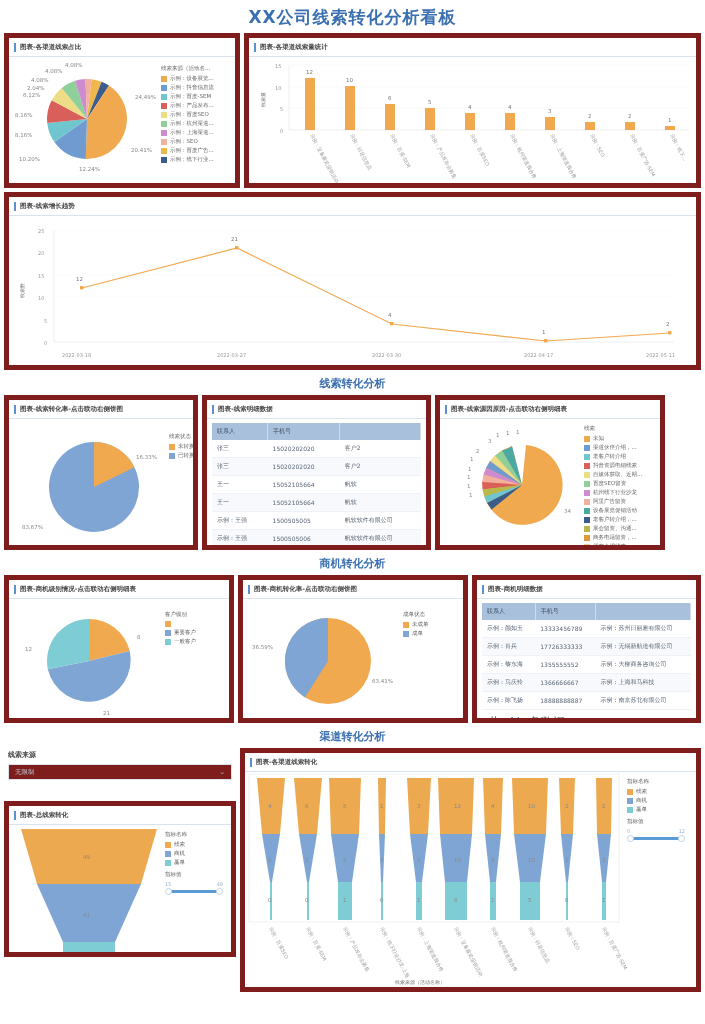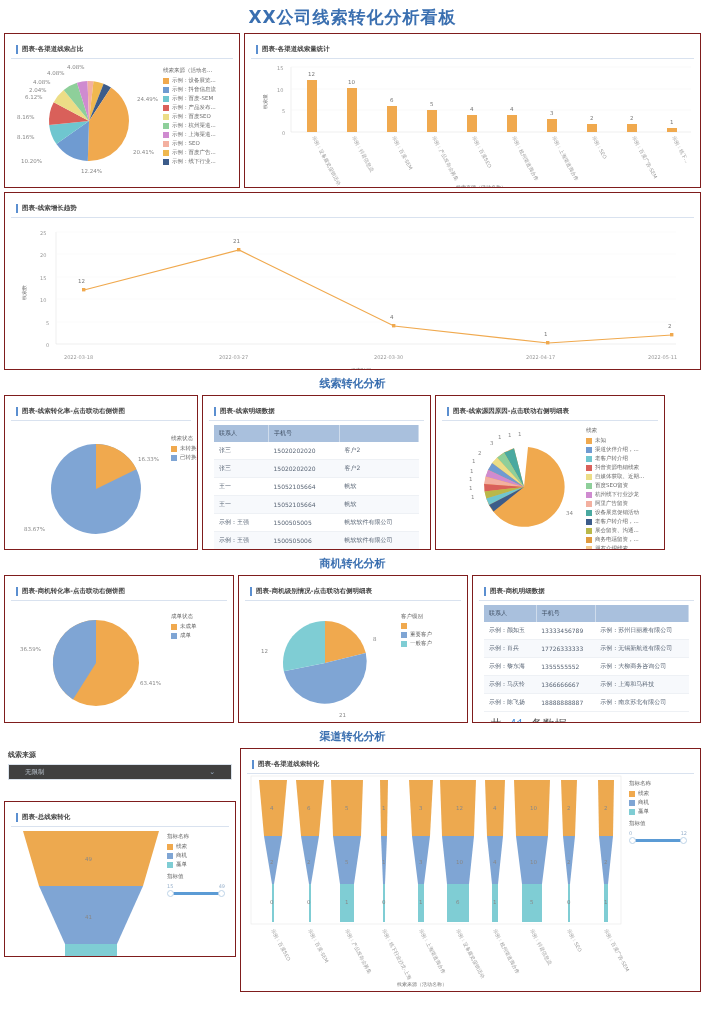--- a/index.html
+++ b/index.html
@@ -13,22 +13,22 @@
   .dash-title {
     text-align: center; color: #3a6fb0; font-weight: bold;
     font-size: 17px; letter-spacing: 1px; padding: 6px 0 4px;
   }
   .section-title {
     text-align: center; color: #3a6fb0; font-weight: bold;
     font-size: 11px; padding: 6px 0 4px;
   }
   .row { display: flex; gap: 4px; padding: 0 4px; }
   .card {
-    background: #fff; border: 1px solid #7f1d1d; position: relative;
-    padding: 6px; overflow: hidden;
+    background: #fff; border: 5px solid #7f1d1d; position: relative;
+    padding: 0; overflow: hidden;
   }
   .card-head {
     display: flex; align-items: center; gap: 4px;
     padding: 5px 6px 4px 5px; border-bottom: 1px solid #d9e2ef;
   }
   .accent-bar { width: 2px; height: 9px; background: #5b8fd0; flex: none; }
   .card-title { font-size: 6.5px; color: #444; font-weight: bold; white-space: nowrap; }
   .chart-body { position: relative; }
   svg { display: block; }
   .ax { font-size: 5px; fill: #999; }
@@ -43,23 +43,23 @@
   }
   tbody td {
     padding: 4px 5px; color: #5a6676; border-bottom: 1px solid #eef1f5;
     white-space: nowrap;
   }
   tbody tr:nth-child(even) { background: #f7f9fc; }
   .total-row { font-size: 12px; color: #555; padding: 4px 6px; font-family: Liberation Mono, monospace; }
   .total-row b { color: #4a90d9; font-weight: normal; }
   .filter-label { font-size: 7px; color: #444; font-weight: bold; padding: 2px 0 4px 4px; }
   .filter-box {
-    margin: 0 4px; border: 1px solid #dbe3ec; background: #404040;
+    margin: 0 4px; border: 1px solid #dbe3ec; background: #7f1d1d;
     height: 16px; display: flex; align-items: center;
-    justify-content: space-between; padding: 0 16px; font-size: 6.5px; color: #b9c2cc;
+    justify-content: space-between; padding: 0 6px; font-size: 6.5px; color: #b9c2cc;
   }
   .chev { color: #9fb4cc; font-size: 7px; }
   .slider-wrap { padding-top: 3px; }
   .slider-labels { display: flex; justify-content: space-between; font-size: 5px; color: #9bb3cd; width: 58px; }
   .slider-track { position: relative; width: 58px; height: 7px; margin-top: 1px; }
   .slider-bar { position: absolute; left: 4px; right: 4px; top: 2px; height: 3px; background: #5b9bd5; border-radius: 2px; }
   .knob { position: absolute; top: 0; width: 7px; height: 7px; border-radius: 50%; background: #fff; border: 1px solid #bdd3e8; }
   .legend-row { display: flex; align-items: center; gap: 3px; margin-bottom: 2px; }
   .sw { width: 6px; height: 6px; flex: none; }
   .legend-head { font-size: 5.5px; color: #666; margin-bottom: 3px; }
@@ -426,48 +426,20 @@
     </div>
   </div>
 </div>
 
 <div class="section-title">商机转化分析</div>
 
 <div class="row">
   <div class="card" style="width:230px;height:148px">
     <div class="card-head">
       <div class="accent-bar"></div>
-      <div class="card-title">图表-商机转化率-点击联动右侧饼图</div>
-    </div>
-    <div class="chart-body">
-      <svg width="228" height="124" viewBox="0 0 228 124">
-        <g transform="translate(85,62)">
-          <circle r="43" fill="#f0a94e"></circle>
-          <path d="M 0 0 L 0 -43 A 43 43 0 0 0 -23 36.4 Z" fill="#7fa5d4"></path>
-          <text class="pielab" x="-76" y="-12">36.59%</text>
-          <text class="pielab" x="44" y="22">63.41%</text>
-        </g>
-      </svg>
-      <div style="position:absolute;left:160px;top:12px">
-        <div class="legend-head">成单状态</div>
-        <div class="legend-row">
-            <span class="sw" style="background:#f0a94e"></span>
-            <span class="legend-item-txt">未成单</span>
-          </div>
-        <div class="legend-row">
-            <span class="sw" style="background:#7fa5d4"></span>
-            <span class="legend-item-txt">成单</span>
-          </div>
-      </div>
-    </div>
-  </div>
-
-  <div class="card" style="width:230px;height:148px">
-    <div class="card-head">
-      <div class="accent-bar"></div>
       <div class="card-title">图表-商机级别情况-点击联动右侧明细表</div>
     </div>
     <div class="chart-body">
       <svg width="228" height="124" viewBox="0 0 228 124">
         <g transform="translate(80,62)">
           <path d="M 0 0 L 0 -42 A 42 42 0 0 1 40.8 -10 Z" fill="#f0a94e"></path>
           <path d="M 0 0 L 40.8 -10 A 42 42 0 0 1 -41.2 8.2 Z" fill="#7fa5d4"></path>
           <path d="M 0 0 L -41.2 8.2 A 42 42 0 0 1 0 -42 Z" fill="#7fcdd4"></path>
           <text class="pielab" x="48" y="-22">8</text>
           <text class="pielab" x="-64" y="-10">12</text>
@@ -480,20 +452,48 @@
             <span class="sw" style="background:#f0a94e"></span>
             <span class="legend-item-txt"></span>
           </div>
         <div class="legend-row">
             <span class="sw" style="background:#7fa5d4"></span>
             <span class="legend-item-txt">重要客户</span>
           </div>
         <div class="legend-row">
             <span class="sw" style="background:#7fcdd4"></span>
             <span class="legend-item-txt">一般客户</span>
+          </div>
+      </div>
+    </div>
+  </div>
+
+  <div class="card" style="width:230px;height:148px">
+    <div class="card-head">
+      <div class="accent-bar"></div>
+      <div class="card-title">图表-商机转化率-点击联动右侧饼图</div>
+    </div>
+    <div class="chart-body">
+      <svg width="228" height="124" viewBox="0 0 228 124">
+        <g transform="translate(85,62)">
+          <circle r="43" fill="#f0a94e"></circle>
+          <path d="M 0 0 L 0 -43 A 43 43 0 0 0 -23 36.4 Z" fill="#7fa5d4"></path>
+          <text class="pielab" x="-76" y="-12">36.59%</text>
+          <text class="pielab" x="44" y="22">63.41%</text>
+        </g>
+      </svg>
+      <div style="position:absolute;left:160px;top:12px">
+        <div class="legend-head">成单状态</div>
+        <div class="legend-row">
+            <span class="sw" style="background:#f0a94e"></span>
+            <span class="legend-item-txt">未成单</span>
+          </div>
+        <div class="legend-row">
+            <span class="sw" style="background:#7fa5d4"></span>
+            <span class="legend-item-txt">成单</span>
           </div>
       </div>
     </div>
   </div>
 
   <div class="card" style="width:229px;height:148px">
     <div class="card-head">
       <div class="accent-bar"></div>
       <div class="card-title">图表-商机明细数据</div>
     </div>

